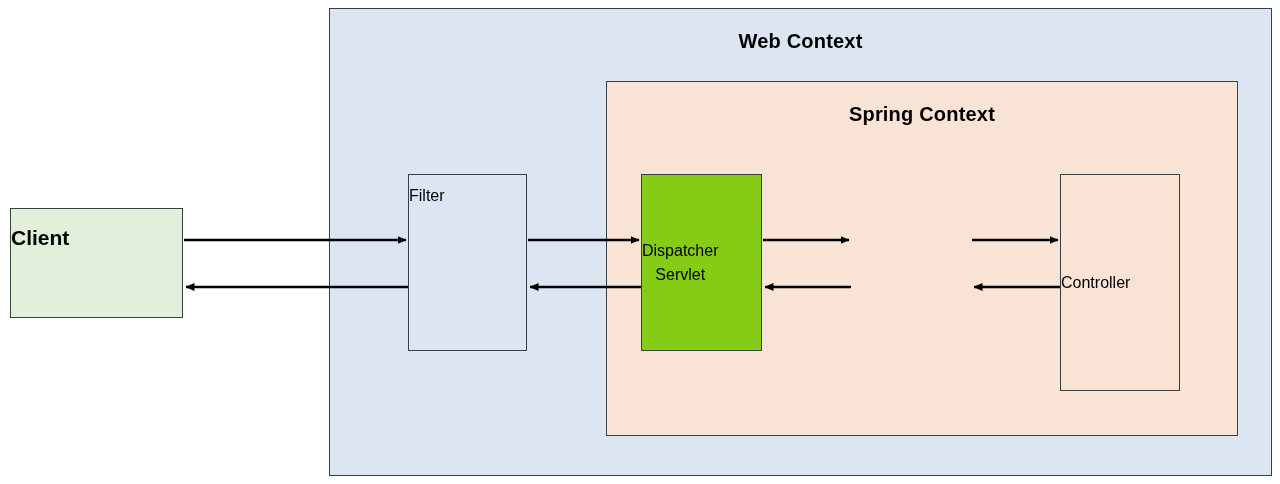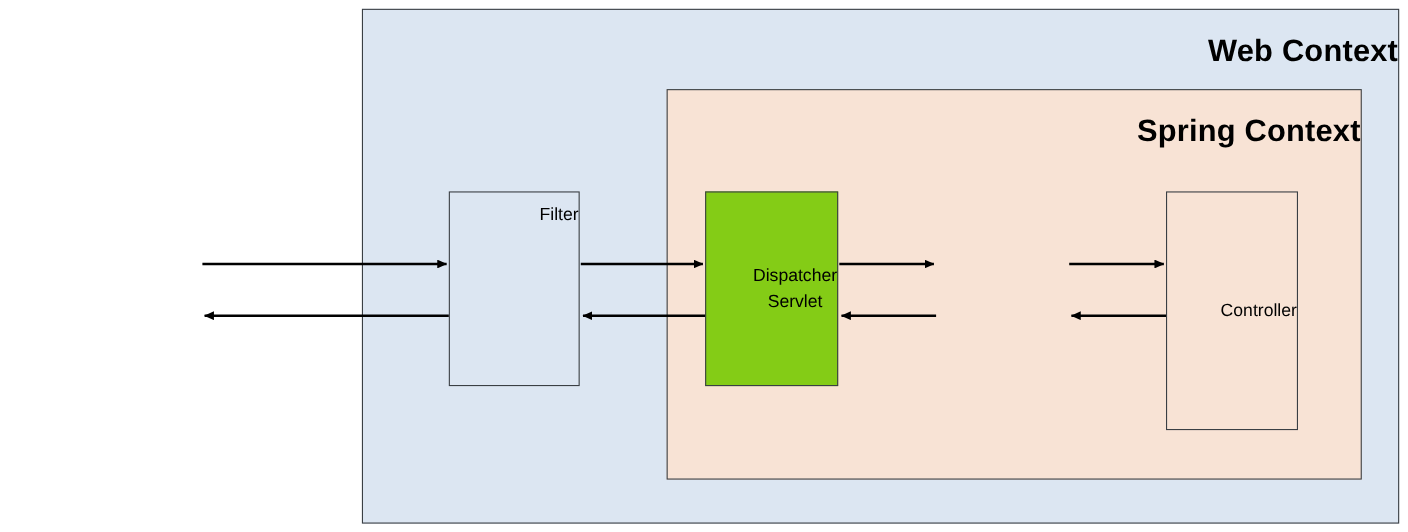--- a/index.html
+++ b/index.html
@@ -33,36 +33,36 @@
     left: 606px;
     top: 81px;
     width: 632px;
     height: 355px;
     background: #f8e3d5;
   }
   .container-title {
     position: absolute;
     left: 0;
     right: 0;
-    text-align: right;
+    text-align: center;
     font-weight: bold;
-    font-size: 28px;
+    font-size: 20px;
     color: #000000;
     letter-spacing: 0.2px;
   }
   #web-context-title { top: 21px; }
   #spring-context-title { top: 21px; }
 
   
   .node {
     position: absolute;
     box-sizing: border-box;
     border: 1.5px solid #3a3f44;
     display: flex;
-    justify-content: flex-end;
+    justify-content: flex-start;
   }
   .node-label {
     font-size: 16px;
     color: #000000;
     text-align: center;
     line-height: 1.45;
     white-space: pre-line;
   }
 
   #client {
@@ -132,20 +132,23 @@
 <div id="canvas">
 
   <div class="container" id="web-context">
     <div class="container-title" id="web-context-title">Web Context</div>
   </div>
 
   <div class="container" id="spring-context">
     <div class="container-title" id="spring-context-title">Spring Context</div>
   </div>
 
+  <div class="node" id="client">
+    <div class="node-label">Client</div>
+  </div>
 
   <div class="node" id="filter">
     <div class="node-label">Filter</div>
   </div>
 
   <div class="node" id="dispatcher-servlet">
     <div class="node-label">Dispatcher
 Servlet</div>
   </div>
 

